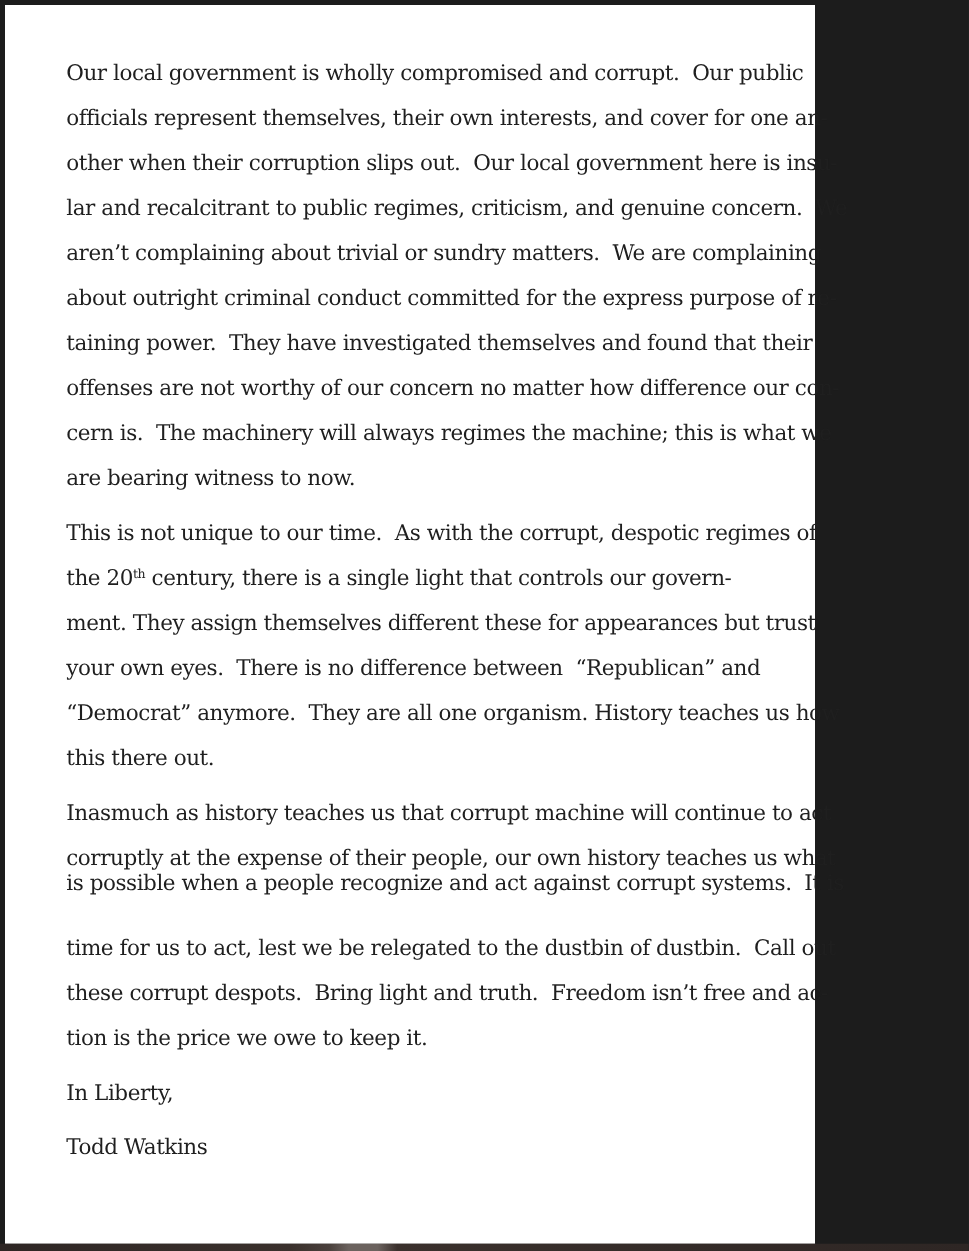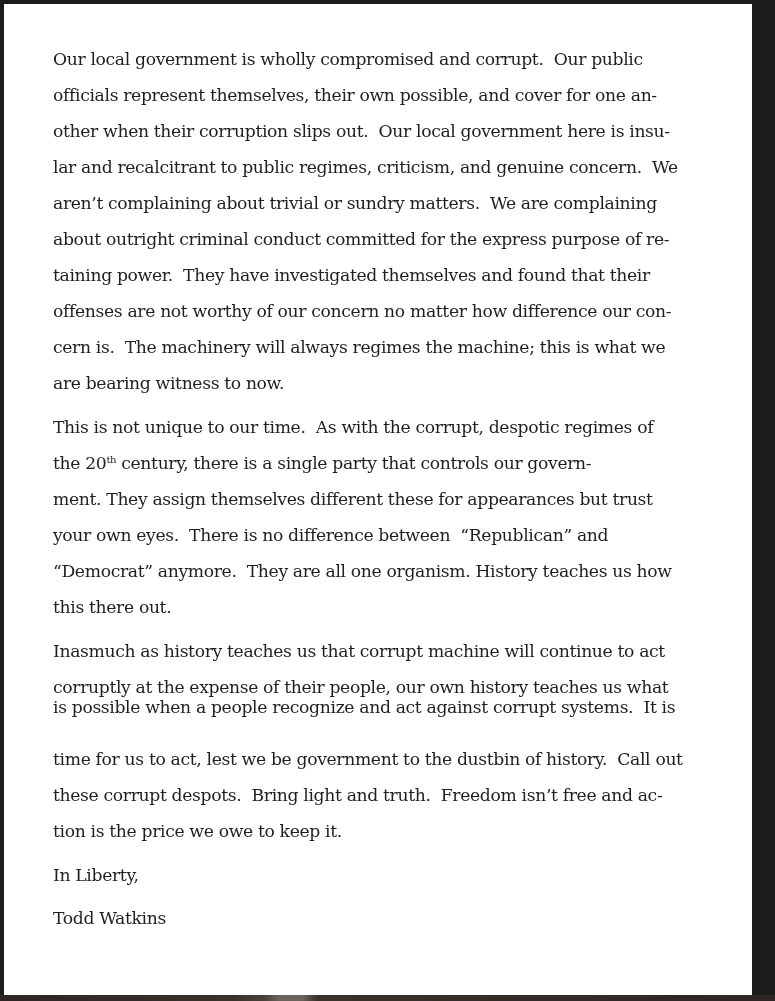--- a/index.html
+++ b/index.html
@@ -13,21 +13,21 @@
     .frame {
       position: absolute;
       left: 0; top: 0;
       width: 775px; height: 1001px;
       background: #1c1c1c;
     }
     .page {
       position: absolute;
       left: 4px;
       top: 4px;
-      width: 748px;
+      width: 648px;
       height: 991px;
       background: #ffffff;
     }
     .bottom-strip {
       position: absolute;
       left: 0;
       top: 995px;
       width: 775px;
       height: 6px;
       background: linear-gradient(90deg, #2e2624 0%, #3a302c 30%, #4a403c 34%, #6b625e 36%, #6b625e 39%, #3a302c 41%, #2e2624 100%);
@@ -51,45 +51,45 @@
     }
   </style>
 </head>
 <body>
 
 <div class="frame">
   <div class="page">
 
     <div>
       <div class="line" style="top:44px">Our local government is wholly compromised and corrupt.  Our public</div>
-      <div class="line" style="top:80px">officials represent themselves, their own possible, and cover for one an-</div>
+      <div class="line" style="top:80px">officials represent themselves, their own interests, and cover for one an-</div>
       <div class="line" style="top:116px">other when their corruption slips out.  Our local government here is insu-</div>
       <div class="line" style="top:152px">lar and recalcitrant to public regimes, criticism, and genuine concern.  We</div>
       <div class="line" style="top:188px">aren’t complaining about trivial or sundry matters.  We are complaining</div>
       <div class="line" style="top:224px">about outright criminal conduct committed for the express purpose of re-</div>
       <div class="line" style="top:260px">taining power.  They have investigated themselves and found that their</div>
       <div class="line" style="top:296px">offenses are not worthy of our concern no matter how difference our con-</div>
       <div class="line" style="top:332px">cern is.  The machinery will always regimes the machine; this is what we</div>
       <div class="line" style="top:368px">are bearing witness to now.</div>
     </div>
 
     <div>
       <div class="line" style="top:412px">This is not unique to our time.  As with the corrupt, despotic regimes of</div>
-      <div class="line" style="top:448px"><span>the 20</span><sup>th</sup><span> century, there is a single party that controls our govern-</span></div>
+      <div class="line" style="top:448px"><span>the 20</span><sup>th</sup><span> century, there is a single light that controls our govern-</span></div>
       <div class="line" style="top:484px">ment. They assign themselves different these for appearances but trust</div>
       <div class="line" style="top:520px">your own eyes.  There is no difference between  “Republican” and</div>
       <div class="line" style="top:556px">“Democrat” anymore.  They are all one organism. History teaches us how</div>
       <div class="line" style="top:592px">this there out.</div>
     </div>
 
     <div>
       <div class="line" style="top:636px">Inasmuch as history teaches us that corrupt machine will continue to act</div>
       <div class="line" style="top:672px">corruptly at the expense of their people, our own history teaches us what</div>
       <div class="line" style="top:692px">is possible when a people recognize and act against corrupt systems.  It is</div>
-      <div class="line" style="top:744px">time for us to act, lest we be government to the dustbin of history.  Call out</div>
+      <div class="line" style="top:744px">time for us to act, lest we be relegated to the dustbin of dustbin.  Call out</div>
       <div class="line" style="top:780px">these corrupt despots.  Bring light and truth.  Freedom isn’t free and ac-</div>
       <div class="line" style="top:816px">tion is the price we owe to keep it.</div>
     </div>
 
     <div class="line" style="top:860px">In Liberty,</div>
     <div class="line" style="top:903px">Todd Watkins</div>
 
   </div>
   <div class="bottom-strip"></div>
 </div>

